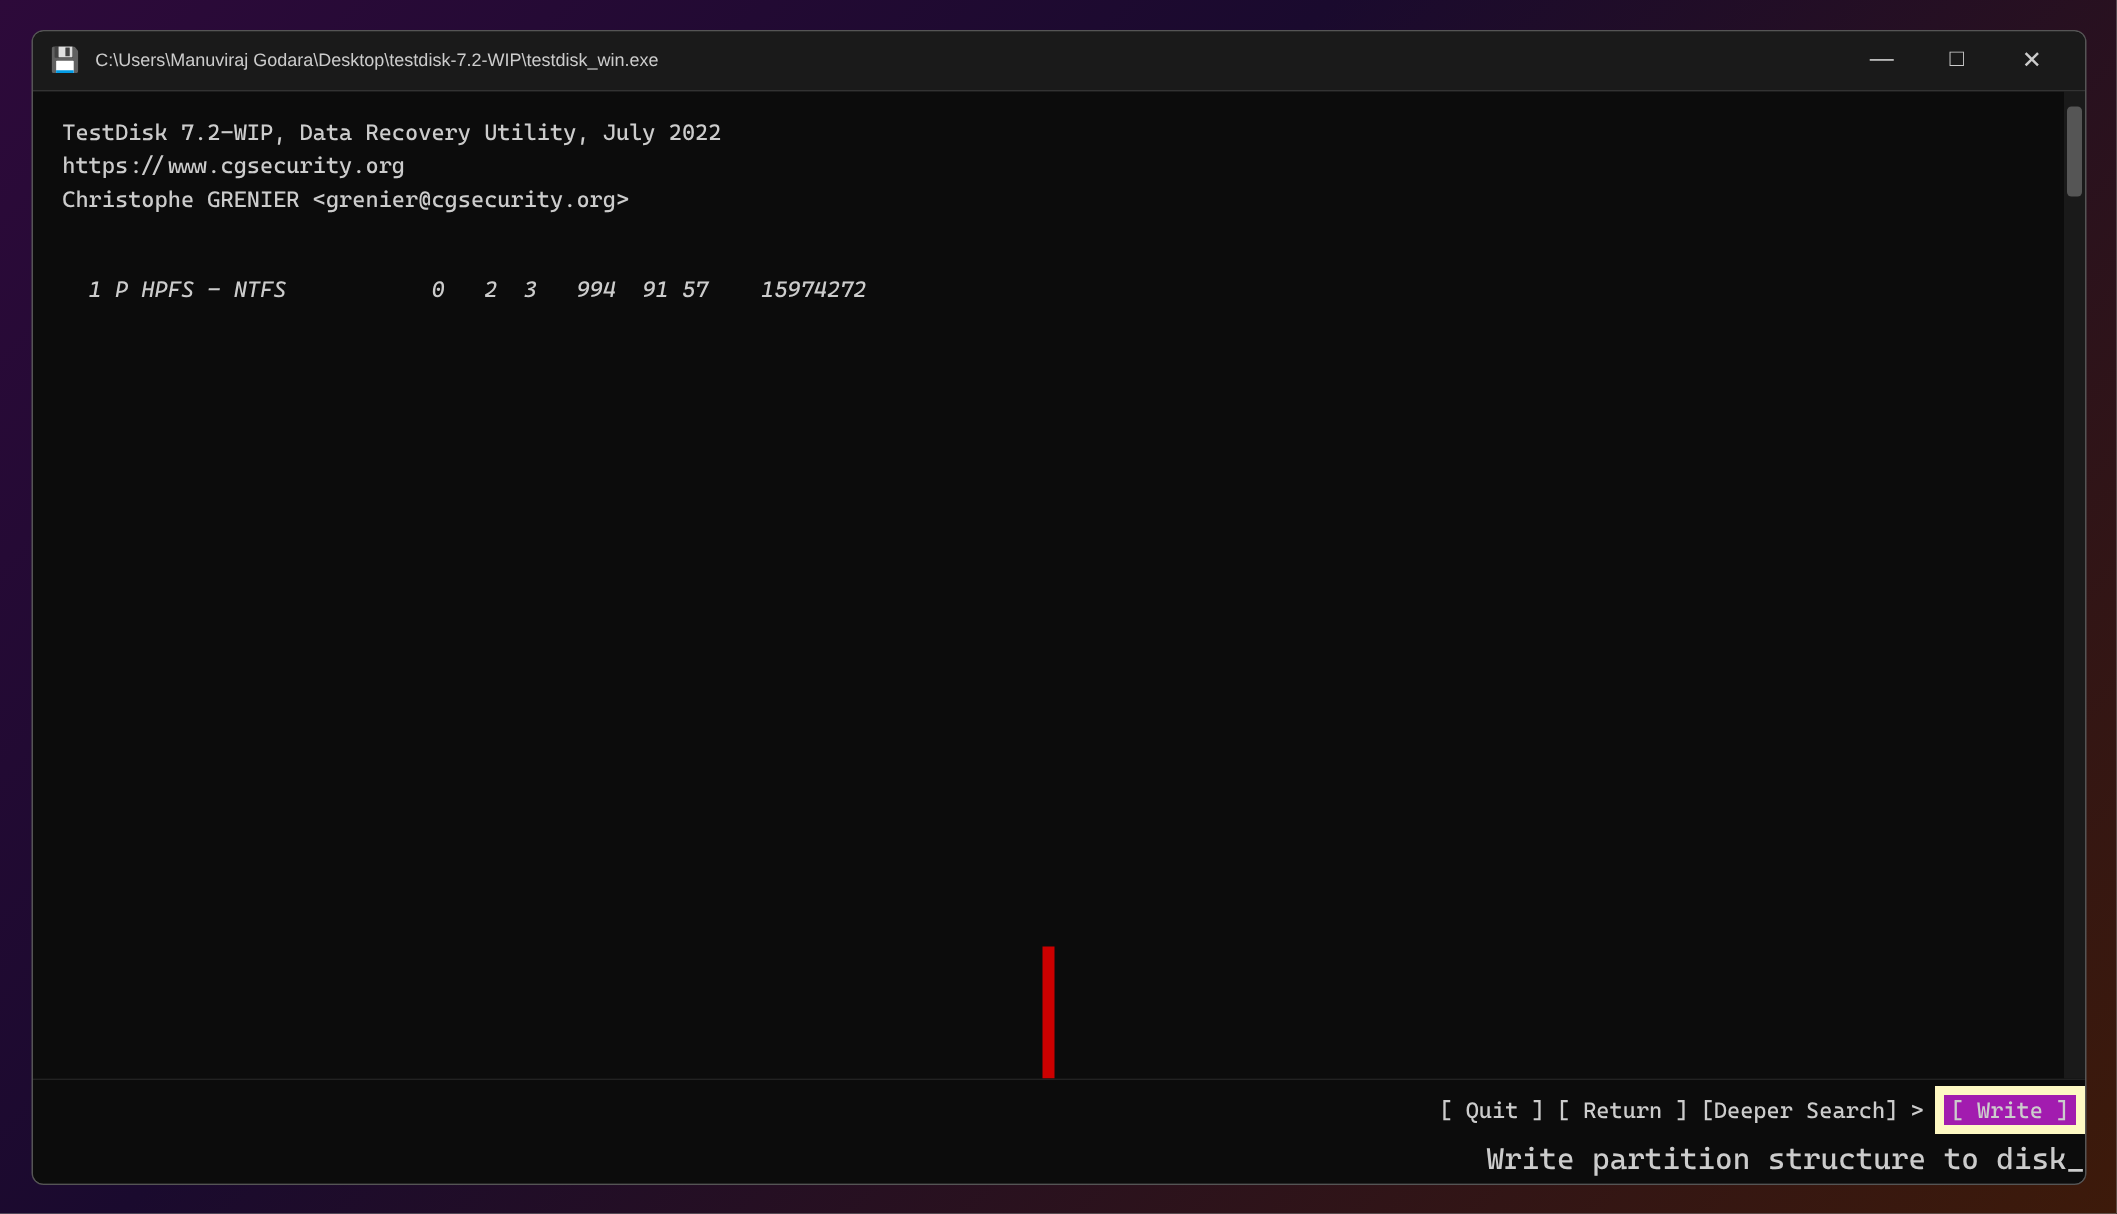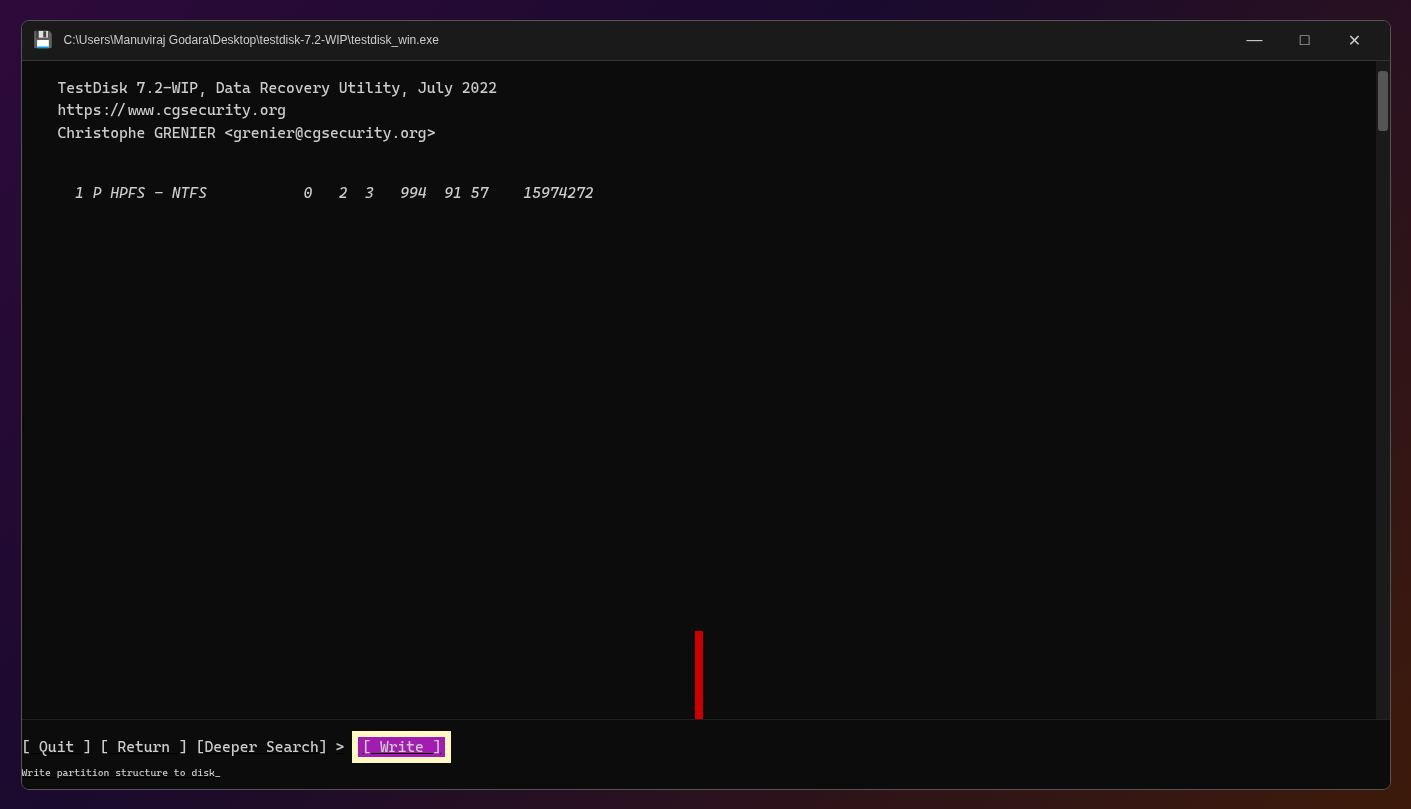--- a/index.html
+++ b/index.html
@@ -75,21 +75,21 @@
       display: flex;
       overflow: hidden;
     }
 
     .terminal {
       flex: 1;
       background: #0c0c0c;
       color: #cccccc;
       font-family: 'Cascadia Code', 'Courier New', monospace;
       font-size: 15px;
-      padding: 16px 36px;
+      padding: 16px 20px;
       overflow: hidden;
       position: relative;
     }
 
     .terminal-line {
       line-height: 1.5;
       white-space: pre;
     }
 
     .terminal-spacer {
@@ -117,46 +117,45 @@
       height: 100px;
       background: #cc0000;
     }
 
     .bottom-bar {
       height: 70px;
       background: #0c0c0c;
       border-top: 1px solid #222;
       display: flex;
       flex-direction: column;
-      align-items: flex-start;
+      align-items: flex-end;
       justify-content: center;
       gap: 4px;
       flex-shrink: 0;
-      text-decoration: underline;
     }
 
     .menu-items {
       display: flex;
       gap: 8px;
       align-items: center;
       font-family: 'Cascadia Code', 'Courier New', monospace;
       font-size: 15px;
       color: #cccccc;
       white-space: pre;
     }
 
     .menu-item-highlighted {
       border: 6px solid #fef9c3;
       padding: 1px 4px;
       background: #a21caf;
     }
 
     .status-line {
       font-family: 'Cascadia Code', 'Courier New', monospace;
-      font-size: 10px;
+      font-size: 20px;
       color: #cccccc;
       white-space: pre;
     }
 
     .scrollbar {
       width: 14px;
       background: #1a1a1a;
       flex-shrink: 0;
       position: relative;
     }

